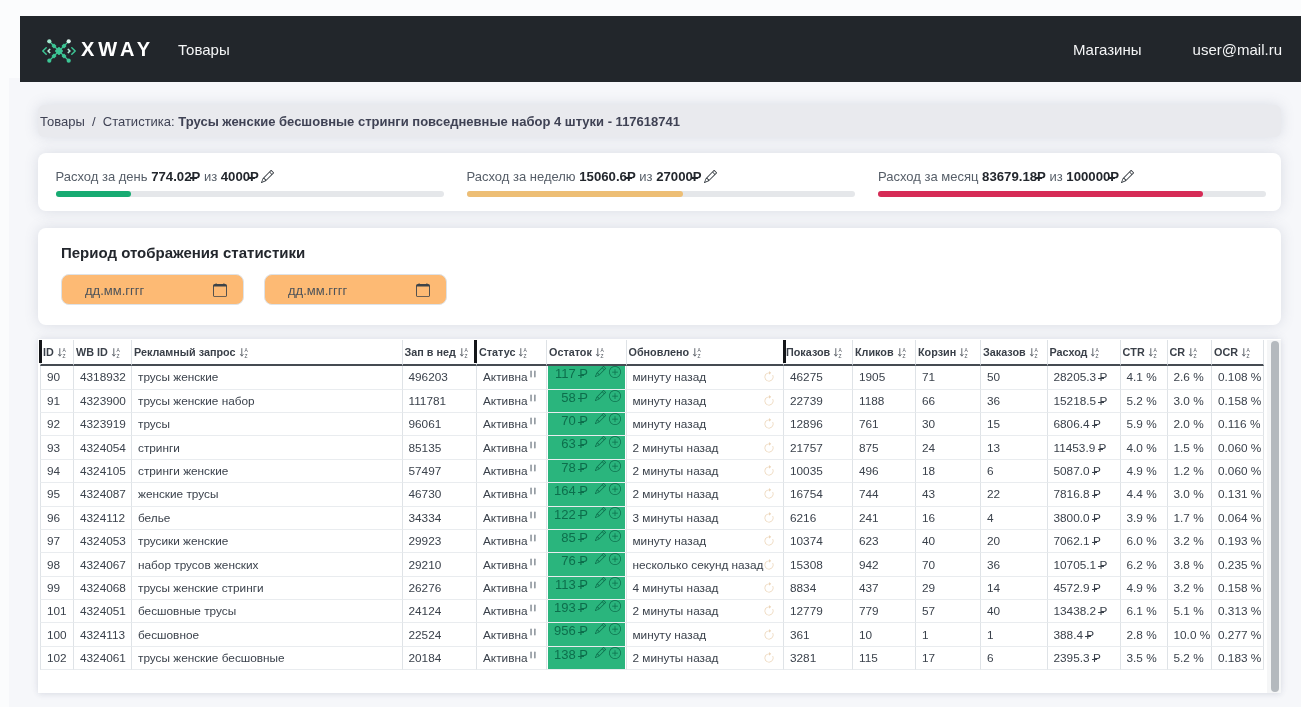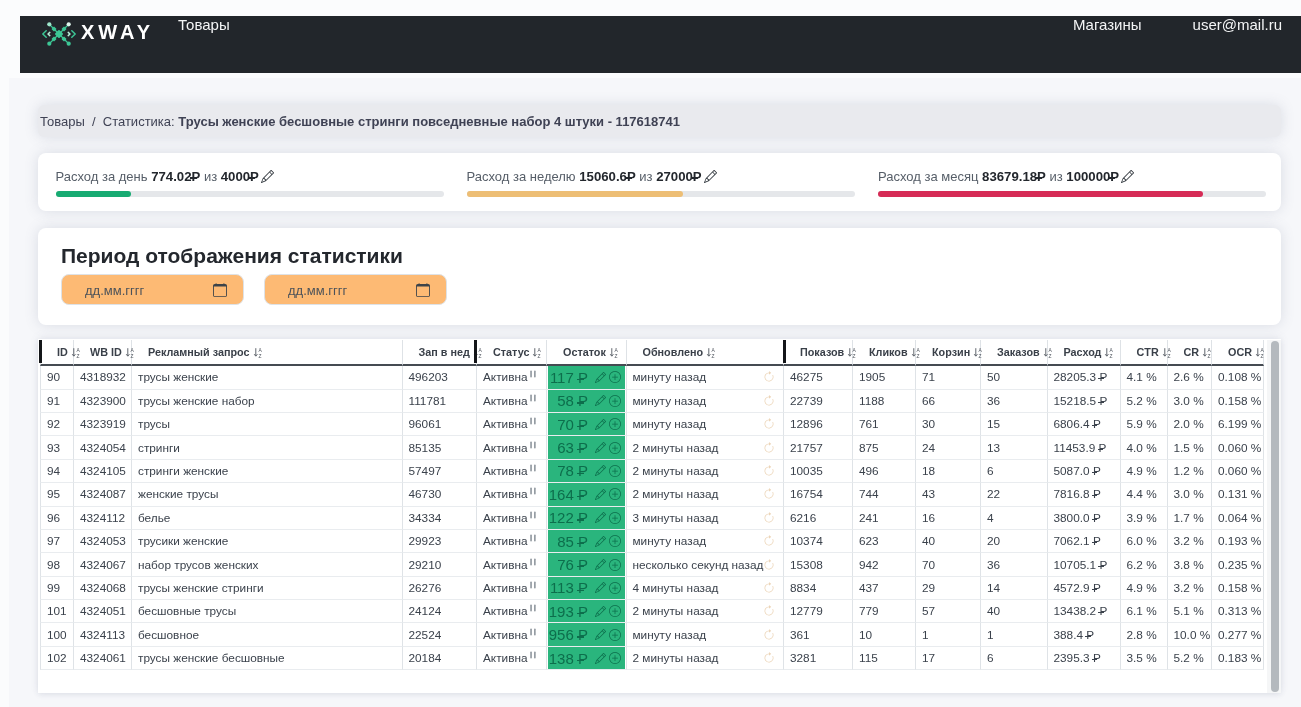--- a/index.html
+++ b/index.html
@@ -1,52 +1,52 @@
 <!DOCTYPE html>
 <html><head><meta charset="utf-8"><style>
 *{margin:0;padding:0;box-sizing:border-box}
 html,body{width:1301px;height:707px;background:#fbfcfd;font-family:"Liberation Sans",sans-serif;overflow:hidden;-webkit-font-smoothing:antialiased}
 #gray{position:absolute;left:9px;top:78px;width:1292px;height:629px;background:#f6f7fa}
-#hdr{position:absolute;left:20px;top:16px;width:1281px;height:57px;background:#22262b;display:flex;align-items:flex-start}
+#hdr{position:absolute;left:20px;top:16px;width:1281px;height:66px;background:#22262b;display:flex;align-items:center}
 #hdr .logo{display:flex;align-items:center;margin-left:20px}
 #hdr .logo svg{margin-top:5px}
 #hdr .xway{color:#fff;font-weight:bold;font-size:20px;letter-spacing:4px;margin-left:3px}
 #hdr .nav{color:#f4f5f6;font-size:15px;margin-left:24px}
 #hdr .right{margin-left:auto;display:flex;align-items:center;color:#f4f5f6;font-size:15px}
 #hdr .shops{margin-right:51px}
 #hdr .user{margin-right:19px}
 .rb{position:relative;display:inline-block}
 .rb::after{content:"";position:absolute;left:-0.08em;top:0.68em;width:0.47em;height:0.08em;background:currentColor}
 #crumb{position:absolute;left:38px;top:105px;width:1243px;height:32px;background:#e9eaee;border-radius:6px;box-shadow:0 0 14px rgba(90,100,130,0.18);display:flex;align-items:center;font-size:13px;color:#3f4254}
 #crumb .in{margin-left:2px}
 #cards{position:absolute;left:38px;top:153px;width:1243px;height:58px;background:#fff;border-radius:8px;box-shadow:0 0 14px rgba(90,100,130,0.18)}
 .card{position:absolute;top:0;width:389px}
 .card .txt{position:absolute;top:15.5px;left:0;font-size:13px;color:#565e68;white-space:nowrap}
 .card .txt b{color:#23272d;font-size:13.2px}
 .card .bar{position:absolute;top:37.5px;left:0;width:388px;height:6.5px;border-radius:4px;background:#e5e7ea}
 .card .fill{height:6.5px;border-radius:4px}
 .pencil{display:inline-block;vertical-align:-2px;margin-left:2px}
 #period{position:absolute;left:38px;top:228px;width:1243px;height:97px;background:#fff;border-radius:8px;box-shadow:0 0 14px rgba(90,100,130,0.18)}
-#period h3{position:absolute;left:23px;top:16px;font-size:21px;color:#23272d;font-weight:bold}
+#period h3{position:absolute;left:23px;top:16px;font-size:15px;color:#23272d;font-weight:bold}
 .dinp{position:absolute;top:45.5px;width:183px;height:31.5px;border:1px solid #dee2e6;border-radius:8px;background:#fdba74}
 .dinp span{position:absolute;left:23px;top:8px;font-size:13px;color:#4c5259}
 .dinp svg{position:absolute;right:16px;top:8.5px}
 #twrap{position:absolute;left:38px;top:339px;width:1243px;height:354px;background:#fff;box-shadow:0 -2px 8px rgba(90,100,130,0.10),0 2px 5px rgba(90,100,130,0.10)}
 #tbl{position:absolute;left:40px;top:340px;background:#fff}
 table{border-collapse:separate;border-spacing:0;table-layout:fixed;width:1224px}
 td,th{box-sizing:border-box}
 col.c0{width:34px}col.c1{width:58px}col.c2{width:270.5px}col.c3{width:74.5px}col.c4{width:70px}col.c5{width:79.5px}col.c6{width:157.5px}col.c7{width:69px}col.c8{width:63px}col.c9{width:65px}col.c10{width:66.5px}col.c11{width:73px}col.c12{width:47px}col.c13{width:44.5px}col.c14{width:52px}
 tr.grp td{height:22.6px;font-size:10.8px;font-weight:bold;color:#343a40;padding-left:6px;border-bottom:1px solid #e3e6ea}
 .bbar{position:absolute;width:3px;height:22.6px;background:#141619;top:0;z-index:5}
-tr.hd th{height:26.2px;font-size:10.8px;font-weight:bold;color:#3a4049;text-align:left;padding-left:16px;border-right:1px solid #dee2e6;border-bottom:2px solid #454b52;white-space:nowrap}
+tr.hd th{height:26.2px;font-size:10.8px;font-weight:bold;color:#3a4049;text-align:left;padding-left:2px;border-right:1px solid #dee2e6;border-bottom:2px solid #454b52;white-space:nowrap}
 tr.hd th:first-child,tr.dt td:first-child{border-left:1px solid #dfe3e7}
 tr.dt td{height:23.37px;font-size:11.8px;color:#3b424c;padding-left:6px;border-right:1px solid #dfe3e7;border-bottom:1px solid #e9ecef;white-space:nowrap;overflow:hidden}
 tr.dt td.nol{padding:0 1px}
 .sort{vertical-align:-1.5px;margin-left:3px}
-.grn{background:#2ab57d;height:22.4px;display:flex;align-items:center;color:#0d6e4c;font-size:15px}
+.grn{background:#2ab57d;height:22.4px;display:flex;align-items:flex-start;color:#0d6e4c;font-size:13px}
 .grn .val{width:40px;text-align:right}
 .stat{display:flex;}
 .stat .pi{margin-left:auto;margin-right:10px;display:flex}
 .upd{display:flex;align-items:center}
 .upd .ri{margin-left:auto;margin-right:8px;display:flex}
 #sbar{position:absolute;left:1267px;top:340px;width:14px;height:353px;background:#f5f6f7}
 #thumb{position:absolute;left:4px;top:1px;width:8px;height:351px;border-radius:4px;background:#b4b9be}
 </style></head><body>
 <div id="gray"></div>
 <div id="hdr">
@@ -346,21 +346,21 @@
                 </svg>
               </span></div>
           </td>
           <td>12896</td>
           <td>761</td>
           <td>30</td>
           <td>15</td>
           <td>6806.4 <span class="rb">Р</span></td>
           <td>5.9 %</td>
           <td>2.0 %</td>
-          <td>6.199 %</td>
+          <td>0.116 %</td>
         </tr>
 <tr class="dt">
           <td>93</td>
           <td>4324054</td>
           <td>стринги</td>
           <td>85135</td>
           <td>
             <div class="stat">Активна<span class="pi">
                 <svg width="6" height="8" viewBox="0 0 6 8">
                   <rect x="0.2" y="0.5" width="1.7" height="7" rx="0.8" fill="#959ca3"></rect>

